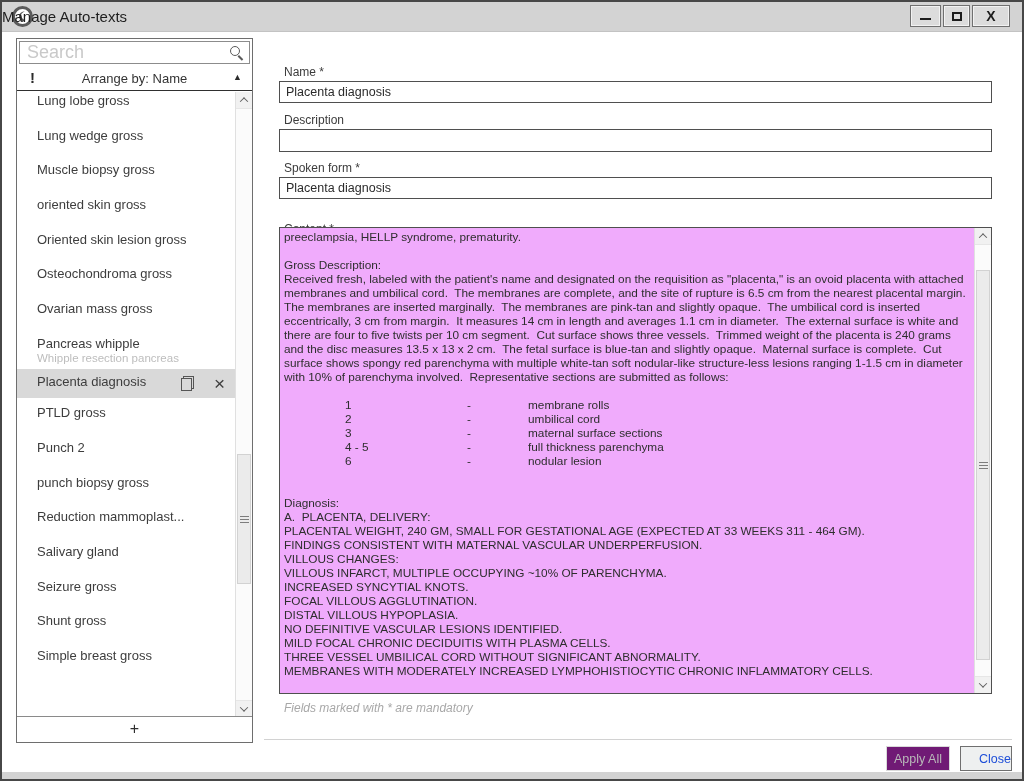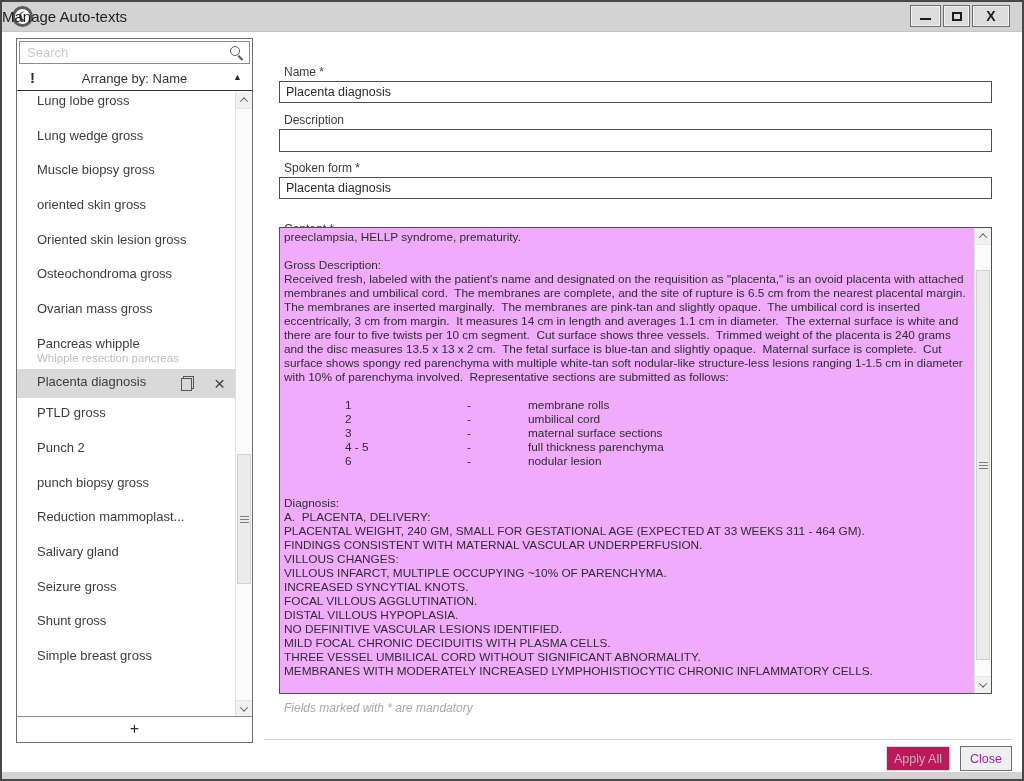--- a/index.html
+++ b/index.html
@@ -24,21 +24,21 @@
   .min-bar { width:11px; height:2px; background:#1c1c1c; margin-top:6px; }
   .max-box { width:10px; height:9px; border:2px solid #1c1c1c; background:transparent; }
 
   
   .sidebar { position:absolute; left:14px; top:36px; width:237px; height:705px;
              border:1px solid #6e6e6e; background:#fff; }
   .search-box { position:absolute; left:2px; top:2px; right:2px; height:23px;
                 border:1px solid #8c8c8c; background:#fff; }
   .search-input { position:absolute; left:0; top:0; width:100%; height:100%; border:none;
                   outline:none; padding:0 26px 0 7px; font-family:"Liberation Sans",sans-serif;
-                  font-size:13px; color:#444; background:transparent; }
+                  font-size:18px; color:#444; background:transparent; }
   .search-input::placeholder { color:#c9c9c9; }
   .mag-icon { position:absolute; right:9px; top:4px; width:10px; height:10px;
               border:1.5px solid #5a5a5a; border-radius:50%; }
   .mag-icon::after { content:""; position:absolute; left:8px; top:8px; width:6px; height:1.5px;
                      background:#5a5a5a; transform:rotate(45deg); transform-origin:0 0; }
 
   .arrange-row { position:absolute; left:0; top:27px; right:0; height:25px;
                  border-bottom:1px solid #2f2f2f; background:#fff; }
   .warn-glyph { position:absolute; left:13px; top:3px; font-size:15px; font-weight:700; color:#2b2b2b; }
   .arrange-label { position:absolute; left:0; right:0; top:0; height:25px; line-height:25px;
@@ -92,22 +92,22 @@
                   padding:2px 4px; font-size:11.8px; line-height:14px; color:#2e2e2e;
                   white-space:pre-wrap; tab-size:61px; -moz-tab-size:61px; }
   .sbar-content { right:0; top:0; height:465px; }
   .thumb-content { top:42px; height:390px; }
 
   .hint { position:absolute; left:20px; top:663px; font-size:12px; font-style:italic; color:#a8a8a8; }
   .divider { position:absolute; left:0; top:701px; width:748px; height:1px; background:#d2d2d2; }
 
   .btn { position:absolute; top:708px; height:25px; text-align:center; font-size:12.5px;
          font-family:"Liberation Sans",sans-serif; cursor:default; }
-  .btn-apply { right:62px; width:64px; background:#be185d; border:1px solid #dadada; color:#b9b9b9; }
-  .btn-close2 { right:0; width:52px; background:#eef0f0; border:1px solid #6f6f6f; color:#a21caf; }
+  .btn-apply { right:62px; width:64px; background:#701a75; border:1px solid #dadada; color:#b9b9b9; }
+  .btn-close2 { right:0; width:52px; background:#eef0f0; border:1px solid #6f6f6f; color:#1d4ed8;text-align:right; }
 
   .bottom-frame { position:absolute; left:0; bottom:0; right:0; height:7px; background:#d3d3d3; }
 </style>
 </head>
 <body>
 
 <div class="window">
 
   <div class="titlebar">
     <svg class="app-logo" viewBox="0 0 21 21">

